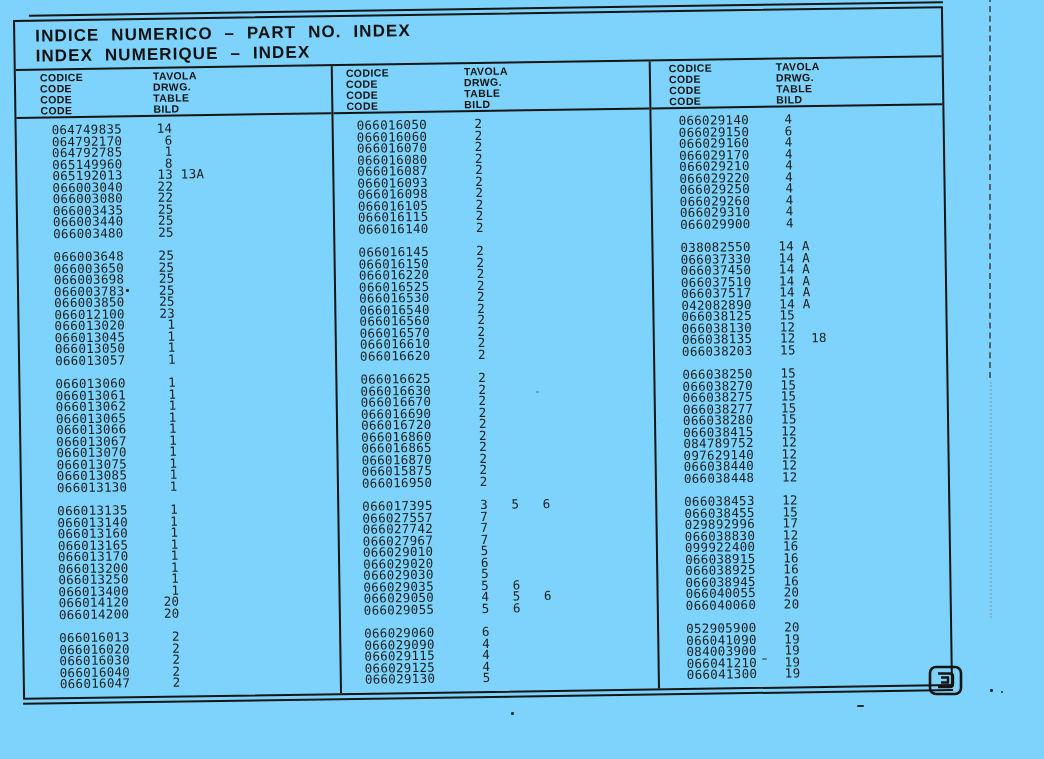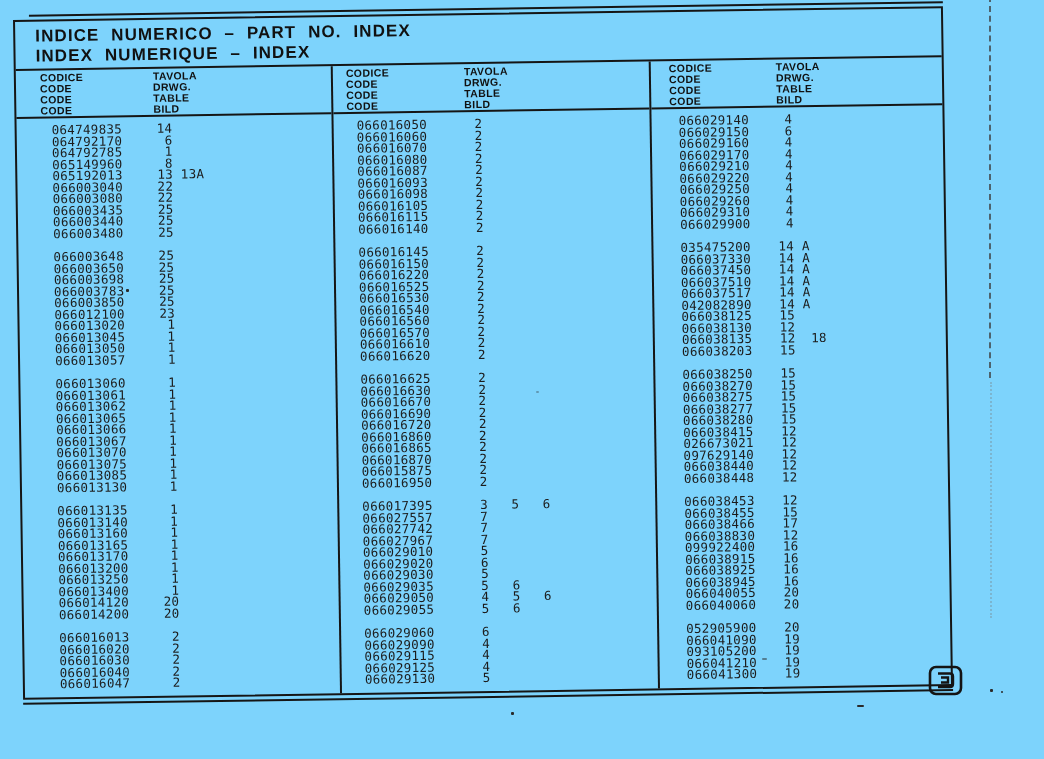--- a/index.html
+++ b/index.html
@@ -259,59 +259,59 @@
               <div class="row"><span class="code">066029160</span><span class="tav"> 4</span></div>
               <div class="row"><span class="code">066029170</span><span class="tav"> 4</span></div>
               <div class="row"><span class="code">066029210</span><span class="tav"> 4</span></div>
               <div class="row"><span class="code">066029220</span><span class="tav"> 4</span></div>
               <div class="row"><span class="code">066029250</span><span class="tav"> 4</span></div>
               <div class="row"><span class="code">066029260</span><span class="tav"> 4</span></div>
               <div class="row"><span class="code">066029310</span><span class="tav"> 4</span></div>
               <div class="row"><span class="code">066029900</span><span class="tav"> 4</span></div>
             </div>
             <div class="group">
-              <div class="row"><span class="code">035475200</span><span class="tav">14 A</span></div>
+              <div class="row"><span class="code">038082550</span><span class="tav">14 A</span></div>
               <div class="row"><span class="code">066037330</span><span class="tav">14 A</span></div>
               <div class="row"><span class="code">066037450</span><span class="tav">14 A</span></div>
               <div class="row"><span class="code">066037510</span><span class="tav">14 A</span></div>
               <div class="row"><span class="code">066037517</span><span class="tav">14 A</span></div>
               <div class="row"><span class="code">042082890</span><span class="tav">14 A</span></div>
               <div class="row"><span class="code">066038125</span><span class="tav">15</span></div>
               <div class="row"><span class="code">066038130</span><span class="tav">12</span></div>
               <div class="row"><span class="code">066038135</span><span class="tav">12  18</span></div>
               <div class="row"><span class="code">066038203</span><span class="tav">15</span></div>
             </div>
             <div class="group">
               <div class="row"><span class="code">066038250</span><span class="tav">15</span></div>
               <div class="row"><span class="code">066038270</span><span class="tav">15</span></div>
               <div class="row"><span class="code">066038275</span><span class="tav">15</span></div>
               <div class="row"><span class="code">066038277</span><span class="tav">15</span></div>
               <div class="row"><span class="code">066038280</span><span class="tav">15</span></div>
               <div class="row"><span class="code">066038415</span><span class="tav">12</span></div>
-              <div class="row"><span class="code">026673021</span><span class="tav">12</span></div>
+              <div class="row"><span class="code">084789752</span><span class="tav">12</span></div>
               <div class="row"><span class="code">097629140</span><span class="tav">12</span></div>
               <div class="row"><span class="code">066038440</span><span class="tav">12</span></div>
               <div class="row"><span class="code">066038448</span><span class="tav">12</span></div>
             </div>
             <div class="group">
               <div class="row"><span class="code">066038453</span><span class="tav">12</span></div>
               <div class="row"><span class="code">066038455</span><span class="tav">15</span></div>
-              <div class="row"><span class="code">066038466</span><span class="tav">17</span></div>
+              <div class="row"><span class="code">029892996</span><span class="tav">17</span></div>
               <div class="row"><span class="code">066038830</span><span class="tav">12</span></div>
               <div class="row"><span class="code">099922400</span><span class="tav">16</span></div>
               <div class="row"><span class="code">066038915</span><span class="tav">16</span></div>
               <div class="row"><span class="code">066038925</span><span class="tav">16</span></div>
               <div class="row"><span class="code">066038945</span><span class="tav">16</span></div>
               <div class="row"><span class="code">066040055</span><span class="tav">20</span></div>
               <div class="row"><span class="code">066040060</span><span class="tav">20</span></div>
             </div>
             <div class="group">
               <div class="row"><span class="code">052905900</span><span class="tav">20</span></div>
               <div class="row"><span class="code">066041090</span><span class="tav">19</span></div>
-              <div class="row"><span class="code">093105200</span><span class="tav">19</span></div>
+              <div class="row"><span class="code">084003900</span><span class="tav">19</span></div>
               <div class="row"><span class="code">066041210</span><span class="tav">19</span></div>
               <div class="row"><span class="code">066041300</span><span class="tav">19</span></div>
             </div>
           </div>
       </div>
     </div>
 
   </div>
 
   <svg class="logo" width="38" height="33" viewBox="0 0 38 33">

